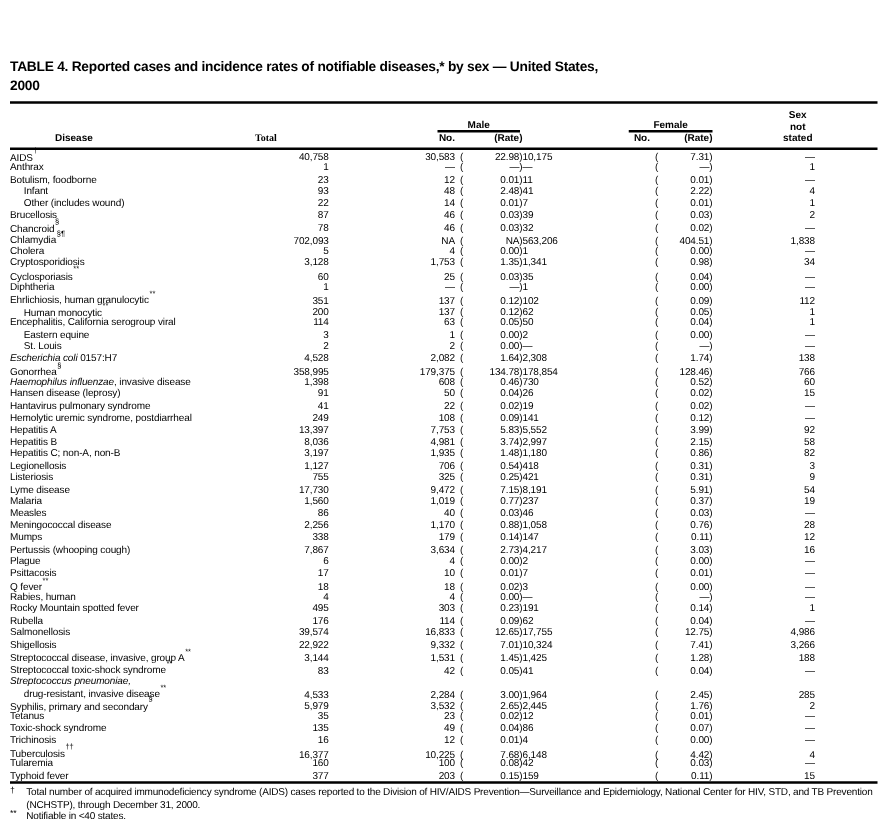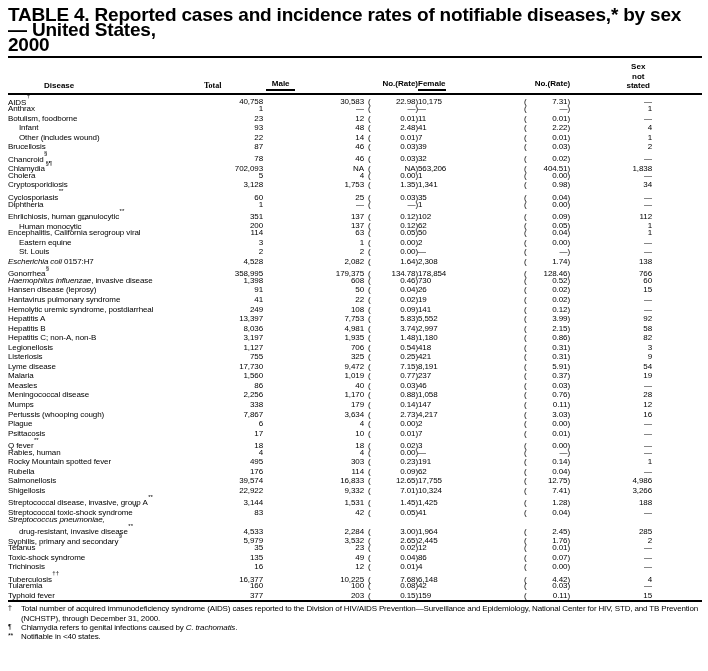--- a/index.html
+++ b/index.html
@@ -3,37 +3,37 @@
 <meta charset="utf-8">
 <style>
   html,body { margin:0; padding:0; background:#fff; }
   body {
     width:708px; height:671px; overflow:hidden; box-sizing:border-box;
     font-family:"Liberation Sans", sans-serif; color:#000;
     -webkit-font-smoothing:antialiased;
   }
   .page { padding:7px 6px 0 8px; }
   .title {
-    font-weight:bold; font-size:19px; line-height:15px;
-    letter-spacing:-0.2px; white-space:pre-line;
+    font-weight:bold; font-size:11px; line-height:15px;
+    letter-spacing:-0.2px; white-space:pre-line;margin-top:40px;
   }
   .rule { border-top:2.5px solid #000; height:0; }
   .rule-title { margin-top:4px; }
 
   
   .thead {
     display:grid;
     grid-template-columns:196px 62px 98px 54px 102px 50px 84px 1fr;
     align-items:end;
     font-weight:bold; font-size:8px; line-height:9.5px;
     padding:4px 0 2px 0;
   }
   .h-disease { grid-column:1;padding-left:36px; }
   .h-total   { grid-column:2; text-align:left; padding-right:3px;font-family:Liberation Serif, serif; }
-  .h-group   { display:flex; flex-direction:row; }
+  .h-group   { display:flex; flex-direction:column; }
   .h-male    { grid-column:3 / 5; }
   .h-female  { grid-column:5 / 7; }
   .grp-label {
     text-align:center; border-bottom:2px solid #000; padding-bottom:0px;
   }
   .h-male .grp-label   { width:66px; margin-left:auto; margin-right:2px; }
   .h-female .grp-label { width:67px; margin-left:auto; margin-right:0; }
   .subrow { display:flex; }
   .sub-no   { text-align:right; }
   .h-male .sub-no   { width:98px; }
@@ -898,22 +898,18 @@
     </div>
 
   <div class="rule"></div>
 
   <div class="fns">
       <div class="fn">
         <div class="fn-m">†</div>
         <div class="fn-t">Total number of acquired immunodeficiency syndrome (AIDS) cases reported to the Division of HIV/AIDS Prevention—Surveillance and Epidemiology, National Center for HIV, STD, and TB Prevention (NCHSTP), through December 31, 2000.</div>
       </div>
       <div class="fn">
-        <div class="fn-m">¶</div>
-        <div class="fn-t">Chlamydia refers to genital infections caused by <i>C. trachomatis</i>.</div>
-      </div>
-      <div class="fn">
         <div class="fn-m">**</div>
         <div class="fn-t">Notifiable in &lt;40 states.</div>
       </div>
     </div>
 
 </div>
 
 </body></html>

